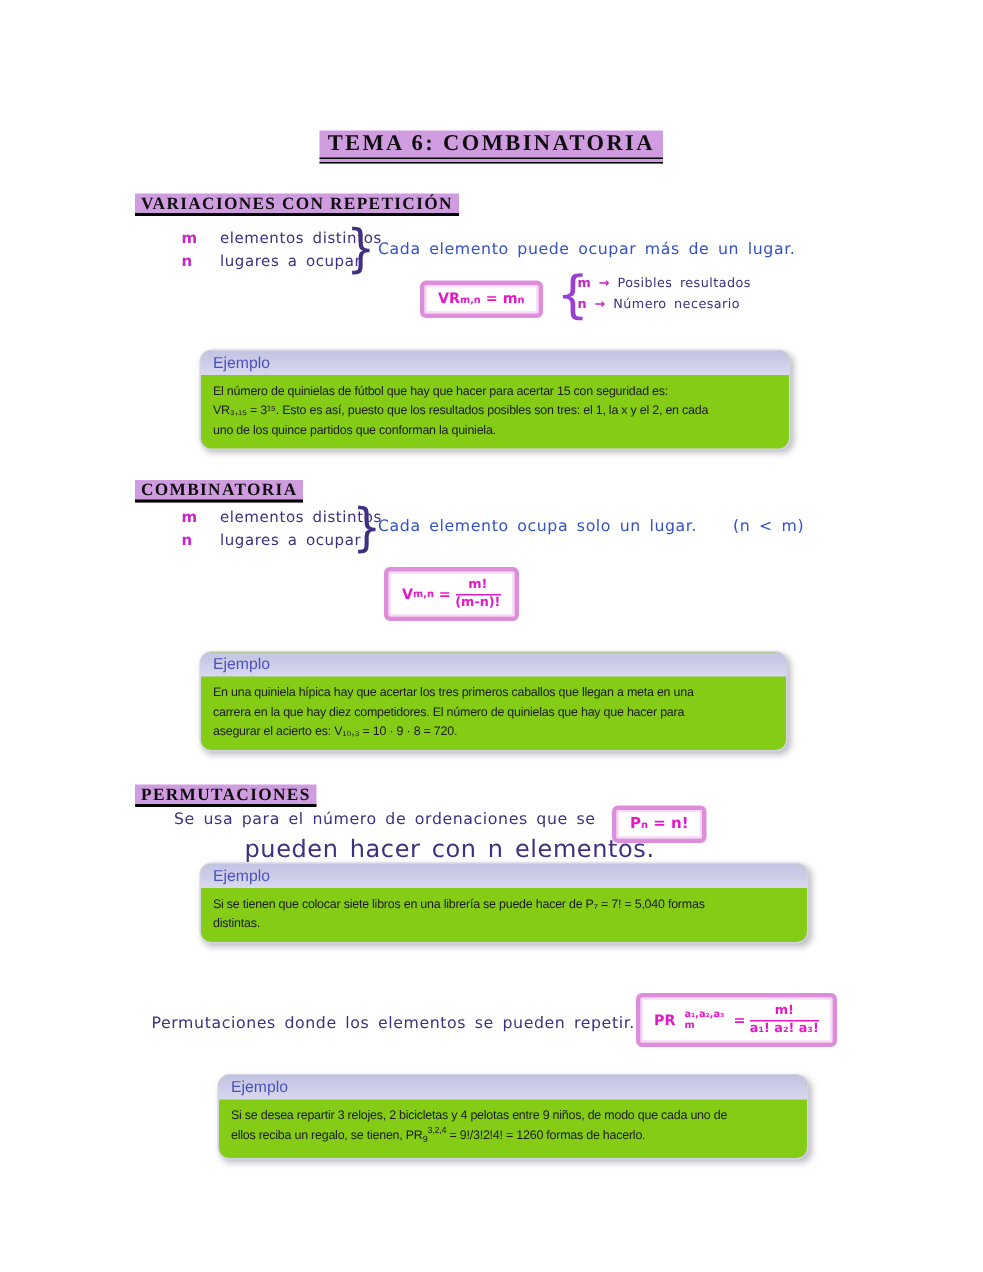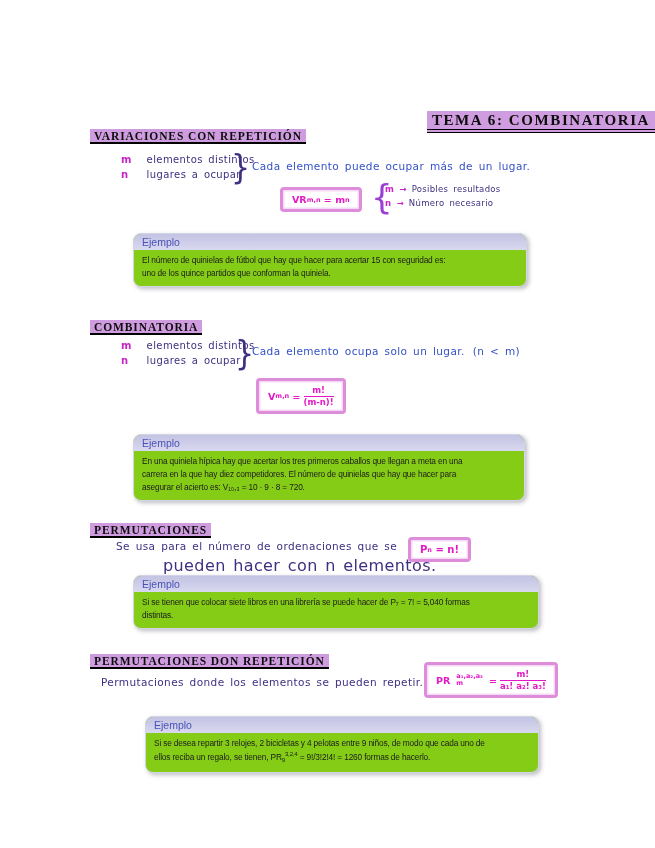--- a/index.html
+++ b/index.html
@@ -2,21 +2,21 @@
 <html><head>
 <meta charset="utf-8">
 <style>
   html,body { margin:0; padding:0; background:#ffffff; }
   .page {
     position:relative; width:655px; height:848px; background:#ffffff;
     font-family:"Liberation Sans", sans-serif; overflow:hidden;
   }
 
   
-  .title-wrap { position:absolute; left:0; right:0; top:87px; text-align:right;margin-top:24px; }
+  .title-wrap { position:absolute; left:0; right:0; top:87px; text-align:center; }
   .title-hl {
     display:inline-block; background:#cf9ce0; color:#0d0d0d;
     font-family:"Liberation Serif", serif; font-weight:bold; font-size:15px;
     letter-spacing:1.6px; padding:1px 5px 0; border-bottom:4px double #000;
   }
   .sec-heading { position:absolute; }
   .sec-hl {
     display:inline-block; background:#cf9ce0; color:#0d0d0d;
     font-family:Liberation Serif, serif; font-weight:bold; font-size:11.5px;
     letter-spacing:0.9px; padding:1px 4px 0; border-bottom:2px solid #000;
@@ -24,21 +24,21 @@
 
   
   .hw { position:absolute; font-family:"DejaVu Sans", sans-serif; color:#3f2f80;
         font-size:10px; letter-spacing:0.4px; word-spacing:2px; white-space:nowrap; }
   .hw-mag { color:#c626c6; font-weight:bold; }
   .hw-blue { color:#3451c7; }
   .def-row { height:15px; }
   .def-sym { display:inline-block; width:20px; }
   .brace { position:absolute; color:#3f2f80; font-size:30px; line-height:1;
            transform:scaleY(1.15); font-family:"DejaVu Sans", sans-serif; }
-  .cond { margin-left:8px; }
+  .cond { margin-left:24px; }
 
   
   .fbox {
     position:absolute; background:#fff; border:3px solid #de8ddb; border-radius:4px;
     box-shadow: inset 0 0 0 1.5px #f6d9f4; padding:4px 9px;
     color:#e518c6; font-family:"DejaVu Sans", sans-serif; font-weight:bold;
     font-size:9.5px; white-space:nowrap; display:flex; align-items:center;
   }
   .fbox sub { font-size:6.5px; } .fbox sup { font-size:6.5px; }
   .frac { display:inline-flex; flex-direction:column; text-align:center;
@@ -108,20 +108,21 @@
       <span class="hw-mag">n</span>
       <span class="arrow">→</span>
       <span>Número necesario</span>
     </div>
   </div>
 
   <div class="ex-box" style="left:133px; top:233px; width:392px;">
     <div class="ex-head">Ejemplo</div>
     <div class="ex-body">
       <div class="ex-line">El número de quinielas de fútbol que hay que hacer para acertar 15 con seguridad es:</div>
+      <div class="ex-line">VR₃,₁₅ = 3¹⁵. Esto es así, puesto que los resultados posibles son tres: el 1, la x y el 2, en cada</div>
       <div class="ex-line">uno de los quince partidos que conforman la quiniela.</div>
     </div>
   </div>
 
   <div class="sec-heading" style="left:90px; top:317px;">
     <span class="sec-hl">COMBINATORIA</span>
   </div>
 
   <div class="hw" style="left:121px; top:340px;">
     <div class="def-row">
@@ -167,23 +168,20 @@
   </div>
 
   <div class="ex-box" style="left:133px; top:575px; width:404px;">
     <div class="ex-head">Ejemplo</div>
     <div class="ex-body">
       <div class="ex-line">Si se tienen que colocar siete libros en una librería se puede hacer de P₇ = 7! = 5,040 formas</div>
       <div class="ex-line">distintas.</div>
     </div>
   </div>
 
-  <div class="sec-heading" style="left:90px; top:651px;">
-    <span class="sec-hl">PERMUTACIONES DON REPETICIÓN</span>
-  </div>
 
   <div class="hw" style="left:101px; top:676px; font-size:10.5px;">Permutaciones donde los elementos se pueden repetir.</div>
 
   <div class="fbox" style="left:424px; top:662px;">
     <span>PR</span>
     <span class="supsub">
       <span>a₁,a₂,a₃</span>
       <span>m</span>
     </span>
     <span>=</span>

